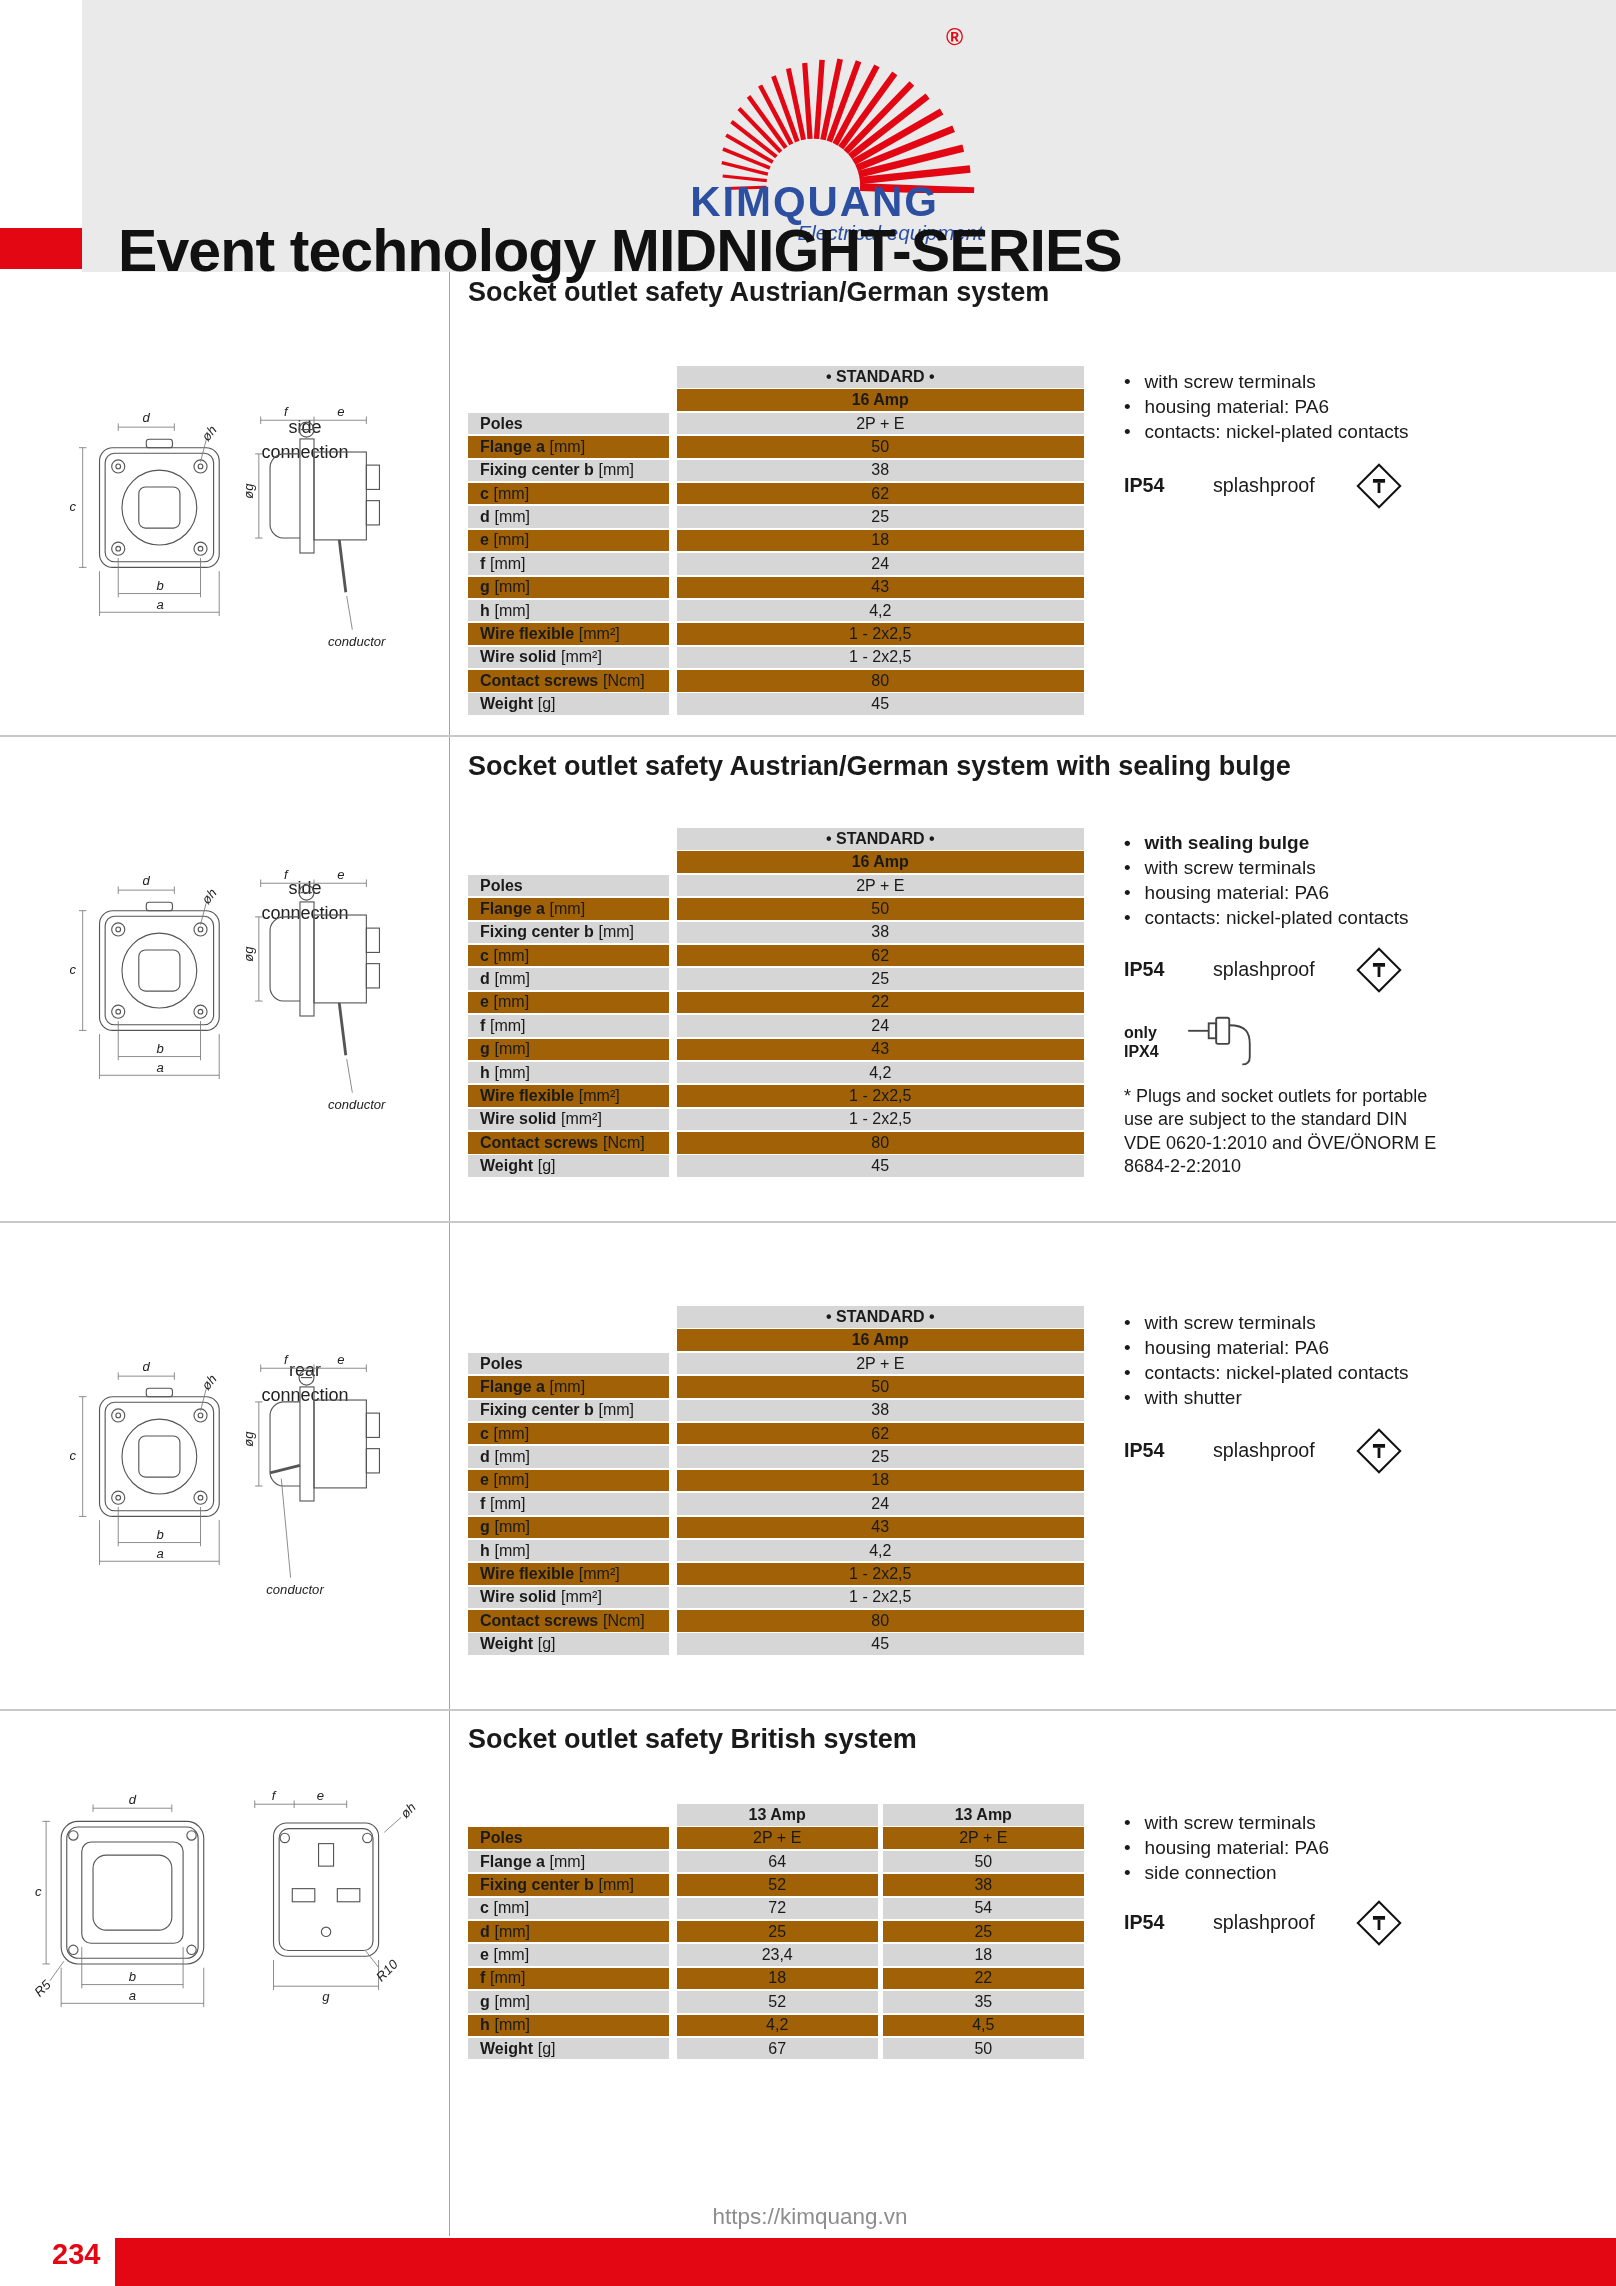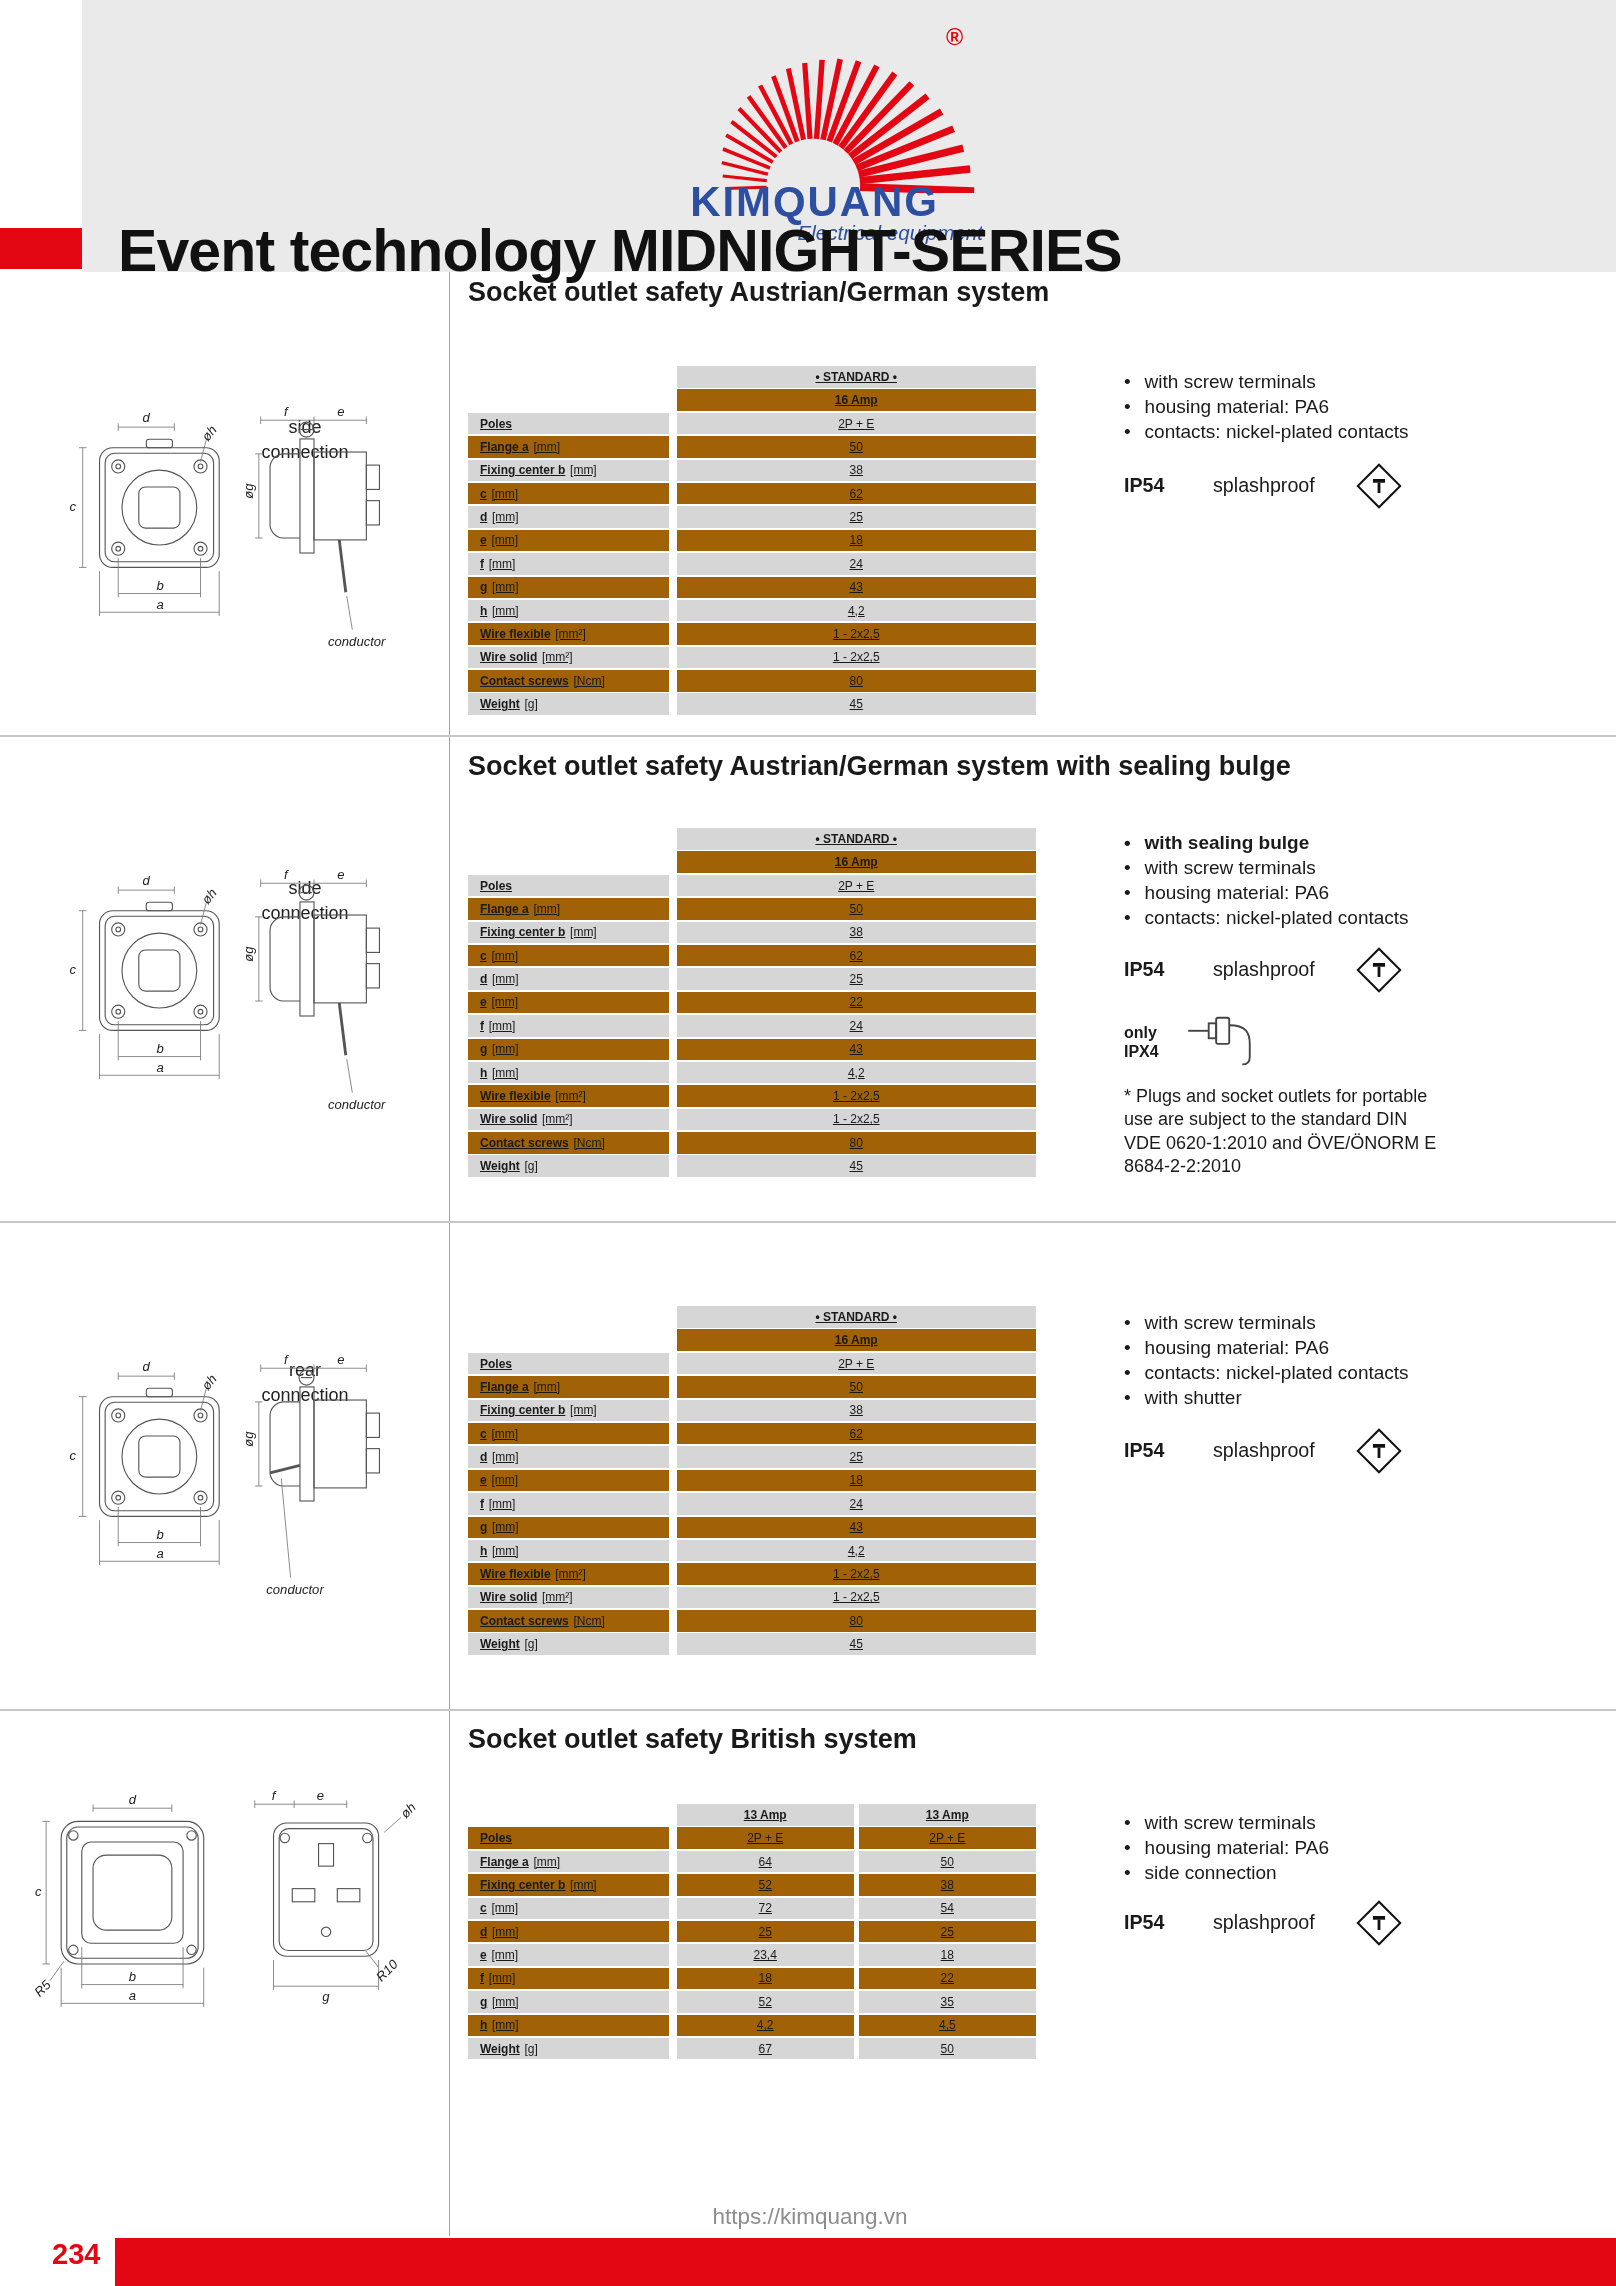--- a/index.html
+++ b/index.html
@@ -15,21 +15,21 @@
          font-weight:800;color:#2d4fa1;letter-spacing:1.9px;}
   .tagline{position:absolute;left:646px;top:221px;width:337px;text-align:right;font-style:italic;
          font-size:20.6px;color:#2d4fa1;}
   .vline{position:absolute;left:449px;top:272px;width:0.9px;height:1964px;background:#a3a3a3;}
   .hline{position:absolute;left:0;width:1616px;height:1.9px;background:#c8c8c8;}
   h2.sect{position:absolute;left:468px;margin:0;font-size:27px;font-weight:bold;white-space:nowrap;text-align:right;}
   .conn{position:absolute;left:223px;width:164px;text-align:center;font-size:18px;line-height:1.4;
         color:#222;white-space:pre-line;margin-top:48px;}
   .draw{position:absolute;}
   .dimtxt{font-style:italic;font-size:14px;fill:#222;}
-  .tbl{position:absolute;width:568px;font-size:12px;text-decoration:underline;}
+  .tbl{position:absolute;width:616px;font-size:16px;}
   .trow{display:flex;height:21.5px;margin-bottom:1.9px;}
   .tlab{width:201px;display:flex;align-items:center;padding-left:12px;box-sizing:border-box;}
   .tgap{width:7.5px;}
   .tgap2{width:4.7px;}
   .tval{flex:1;display:flex;align-items:center;justify-content:center;}
   .dark{background:#d6d6d6;}
   .light{background:#a16207;}
   .hdr{font-weight:bold;}
   .unit{margin-left:4.7px;font-weight:normal;}
   .bullets{position:absolute;left:1124px;width:459px;margin:0;padding:0;list-style:none;

